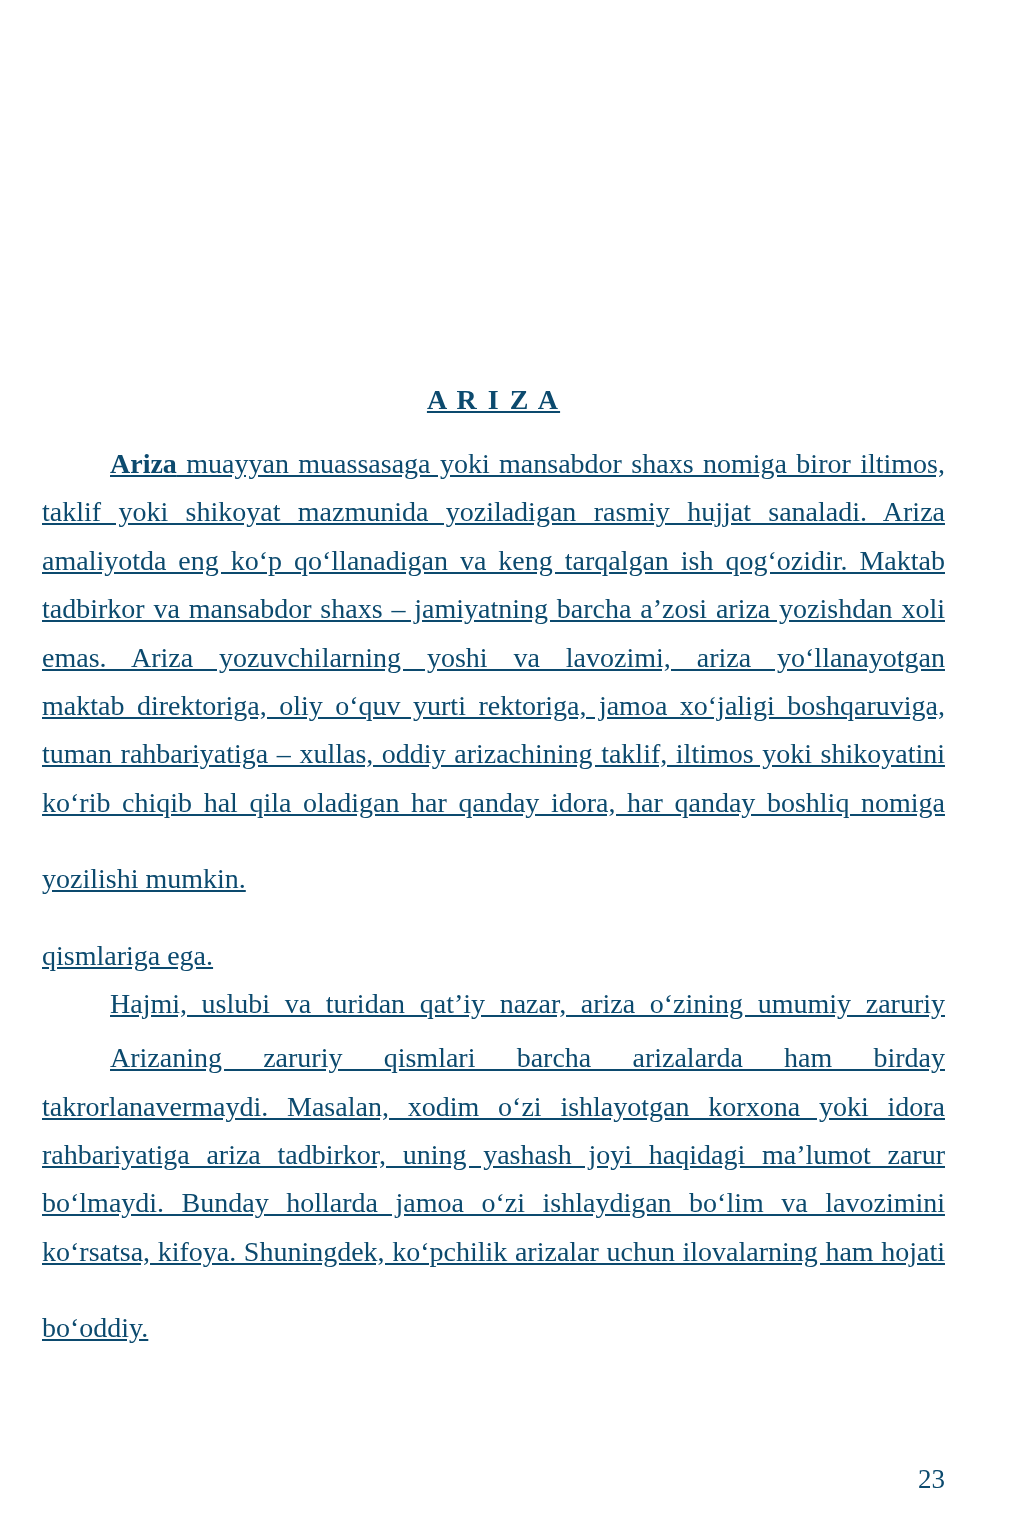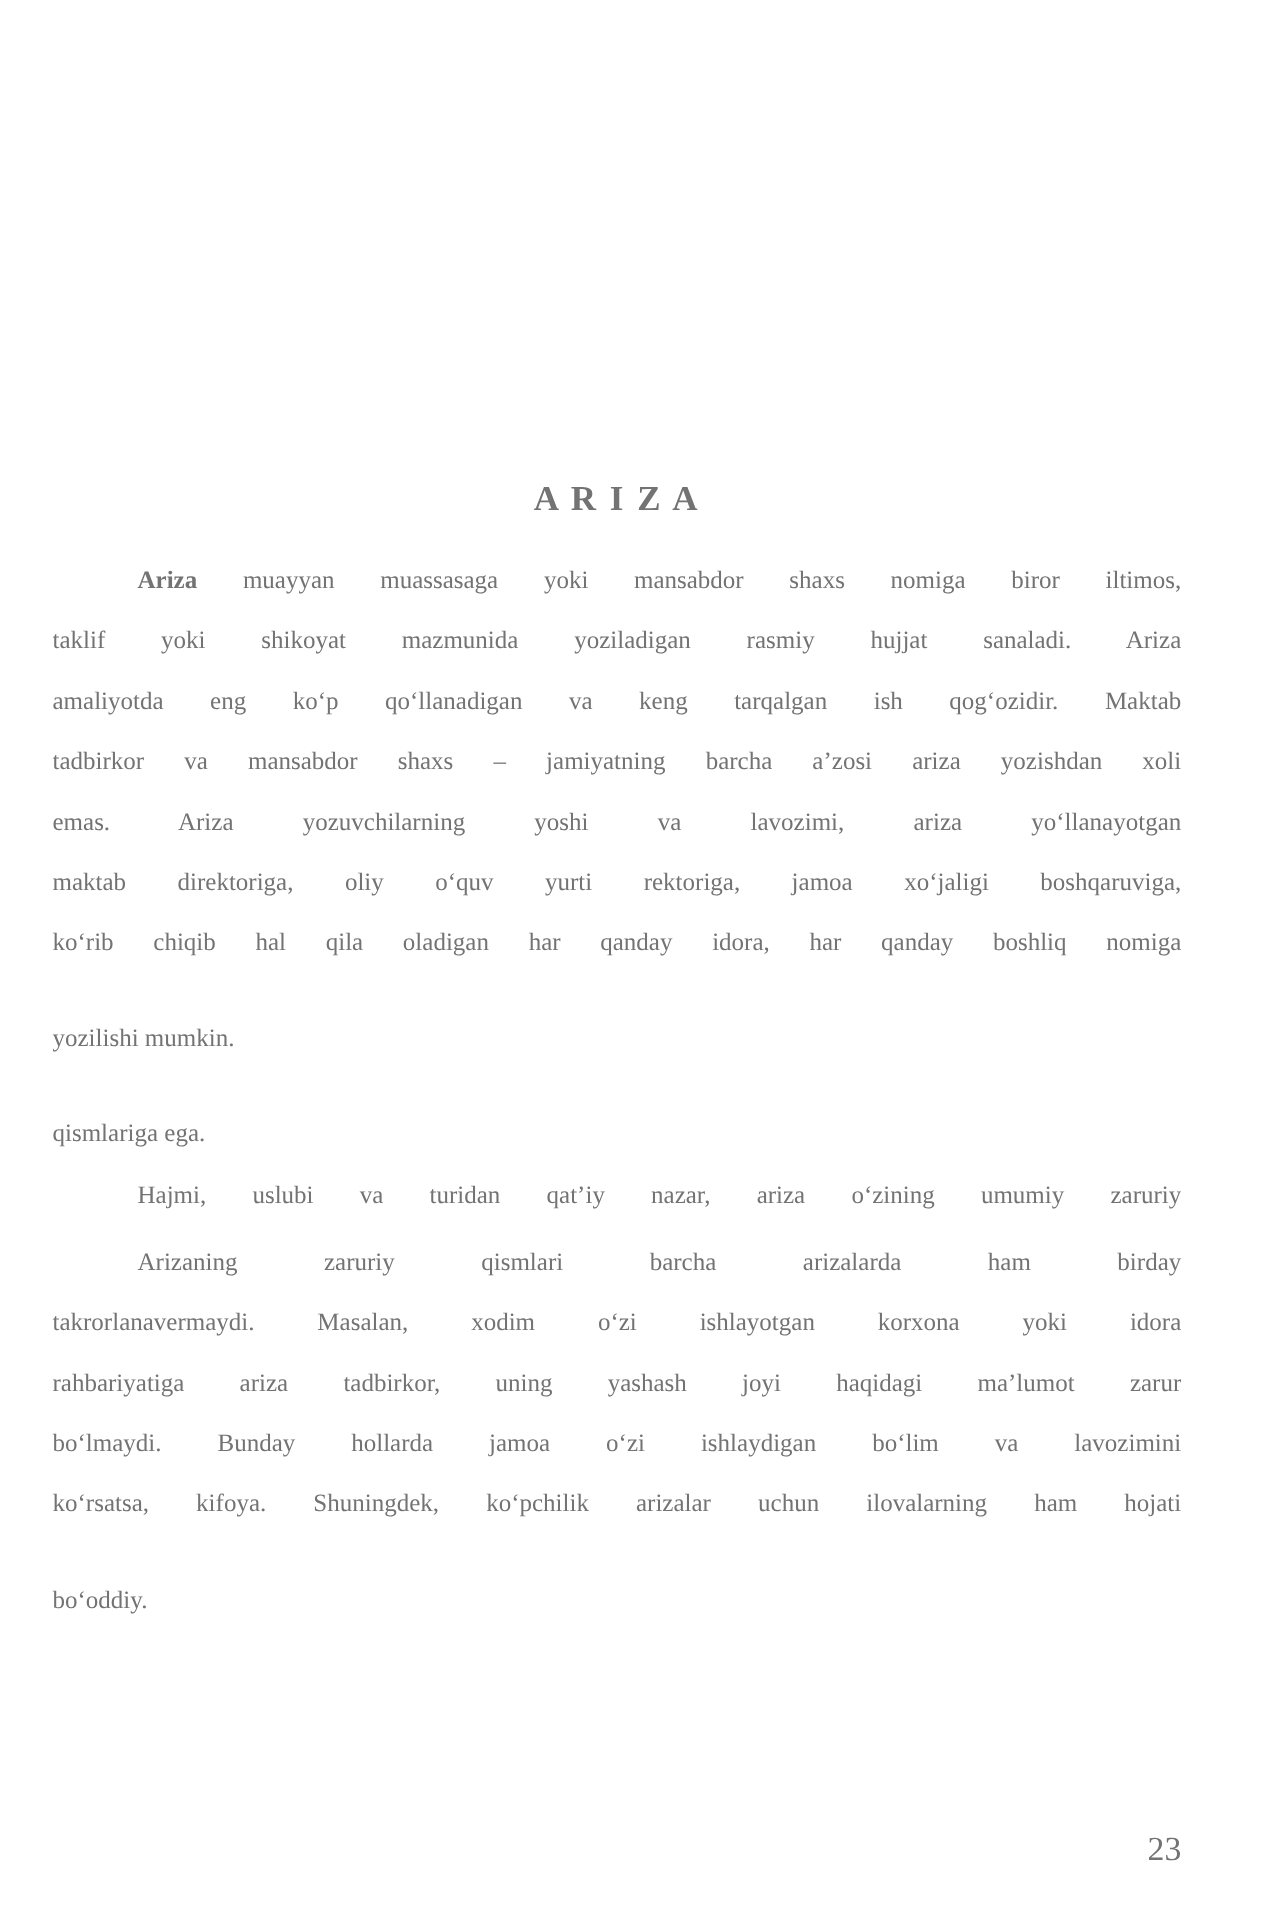--- a/index.html
+++ b/index.html
@@ -4,36 +4,37 @@
 <style>
   html, body { margin: 0; padding: 0; background: #ffffff; }
   .page {
     position: relative;
     width: 1010px;
     height: 1536px;
     box-sizing: border-box;
     background: #ffffff;
     padding: 383px 65px 0 42px;
     font-family: "Liberation Serif", serif;
-    color: #737373;
+    color: #0c4a6e;
     overflow: hidden;
+    text-decoration: underline;
   }
   .doc-title {
     margin: 0;
     text-align: center;
     font-size: 28px;
     line-height: 34px;
     font-weight: bold;
     letter-spacing: 2px;
   }
   .para { margin: 0; }
   .para.p1 { margin-top: 23px; }
   .para.p2, .para.p3 { margin-top: 6px; }
   .line {
-    font-size: 20px;
+    font-size: 28px;
     line-height: 48.4px;
     height: 48.4px;
     overflow: hidden;
     text-align: justify;
     text-align-last: justify;
     white-space: normal;
   }
   .line.last { text-align-last: left; margin-top: 28px; }
   .line.indent { padding-left: 68px; }
   .lead { font-weight: bold; }
@@ -54,20 +55,21 @@
 
   <h1 class="doc-title">A R I Z A</h1>
 
   <div class="para p1">
     <div class="line indent" style=""><span class="lead">Ariza</span><span> muayyan muassasaga yoki mansabdor shaxs nomiga biror iltimos,</span></div>
     <div class="line" style="">taklif yoki shikoyat mazmunida yoziladigan rasmiy hujjat sanaladi. Ariza</div>
     <div class="line" style="">amaliyotda eng ko‘p qo‘llanadigan va keng tarqalgan ish qog‘ozidir. Maktab</div>
     <div class="line" style="">tadbirkor va mansabdor shaxs – jamiyatning barcha a’zosi ariza yozishdan xoli</div>
     <div class="line" style="">emas. Ariza yozuvchilarning yoshi va lavozimi, ariza yo‘llanayotgan</div>
     <div class="line" style="">maktab direktoriga, oliy o‘quv yurti rektoriga, jamoa xo‘jaligi boshqaruviga,</div>
+    <div class="line" style="">tuman rahbariyatiga – xullas, oddiy arizachining taklif, iltimos yoki shikoyatini</div>
     <div class="line" style="">ko‘rib chiqib hal qila oladigan har qanday idora, har qanday boshliq nomiga</div>
     <div class="line last" style="">yozilishi mumkin.</div>
   </div>
 
   <div class="para p2">
     <div class="line last" style="">qismlariga ega.</div>
     <div class="line indent" style="">Hajmi, uslubi va turidan qat’iy nazar, ariza o‘zining umumiy zaruriy</div>
   </div>
 
   <div class="para p3">

